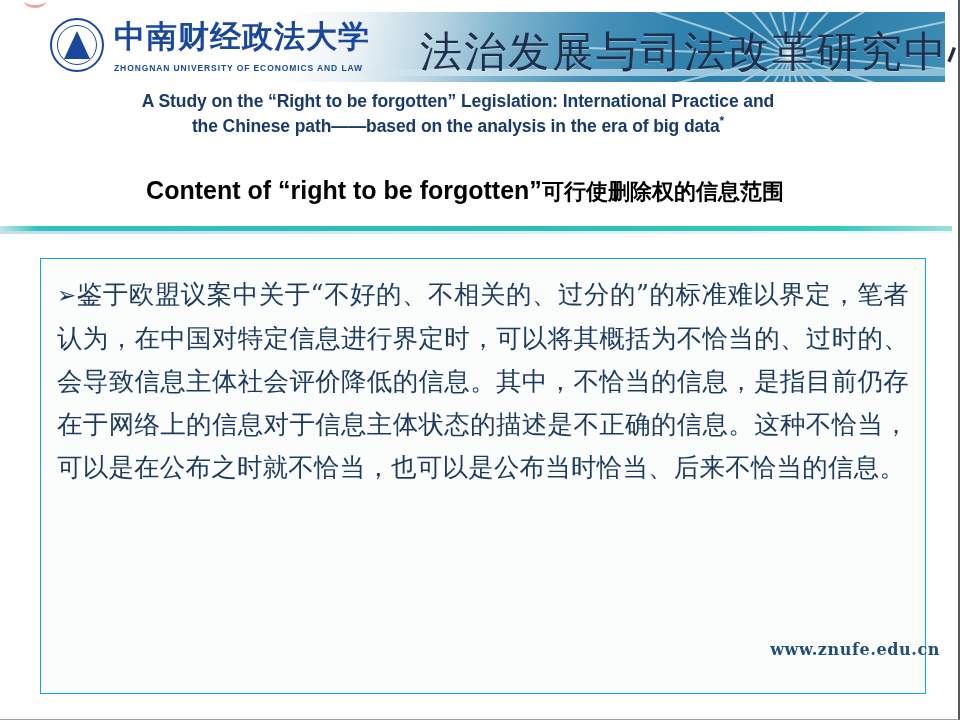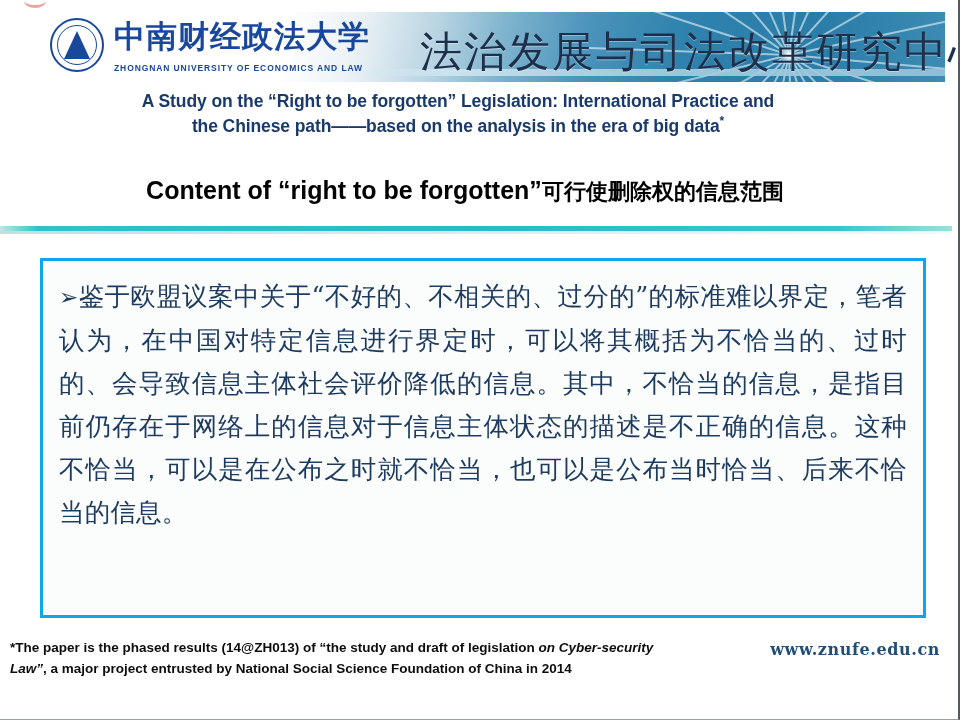--- a/index.html
+++ b/index.html
@@ -152,22 +152,22 @@
     position: absolute;
     left: 0; top: 231px;
     width: 952px; height: 3px;
     background: linear-gradient(90deg, rgba(180,210,216,.75) 0%, rgba(196,220,226,.5) 60%, rgba(220,236,239,.35) 100%);
   }
 
   
   .content-box {
     position: absolute;
     left: 40px; top: 258px;
-    width: 886px; height: 360px;
-    border: 3px solid #0ea5e9;
+    width: 886px; height: 436px;
+    border: 1px solid #0ea5e9;
     background: #fbfdfd;
     padding: 14px 16px 10px 16px;
   }
   .body-text {
     font-family: "DejaVu Serif", serif;
     font-size: 25.5px;
     line-height: 43px;
     color: #1d3a5f;
     text-align: justify;
     text-justify: inter-ideograph;
@@ -268,21 +268,18 @@
 
   <div class="rule"></div>
   <div class="rule-shadow"></div>
 
   <div class="content-box">
     <div class="body-text">
       <span class="bullet">➢</span><span>鉴于欧盟议案中关于“不好的、不相关的、过分的”的标准难以界定，笔者认为，在中国对特定信息进行界定时，可以将其概括为不恰当的、过时的、会导致信息主体社会评价降低的信息。其中，不恰当的信息，是指目前仍存在于网络上的信息对于信息主体状态的描述是不正确的信息。这种不恰当，可以是在公布之时就不恰当，也可以是公布当时恰当、后来不恰当的信息。</span>
     </div>
   </div>
 
-  <div class="footnote">
-    <span>*The paper is the phased results (14@ZH013) of “the study and draft of legislation </span><span class="ital">on Cyber-security Law”</span><span>, a major project entrusted by National Social Science Foundation of China in 2014</span>
-  </div>
 
   <div class="brand">
     <div class="brand-url">www.znufe.edu.cn</div>
   </div>
 
 </div>
 
 </body></html>

